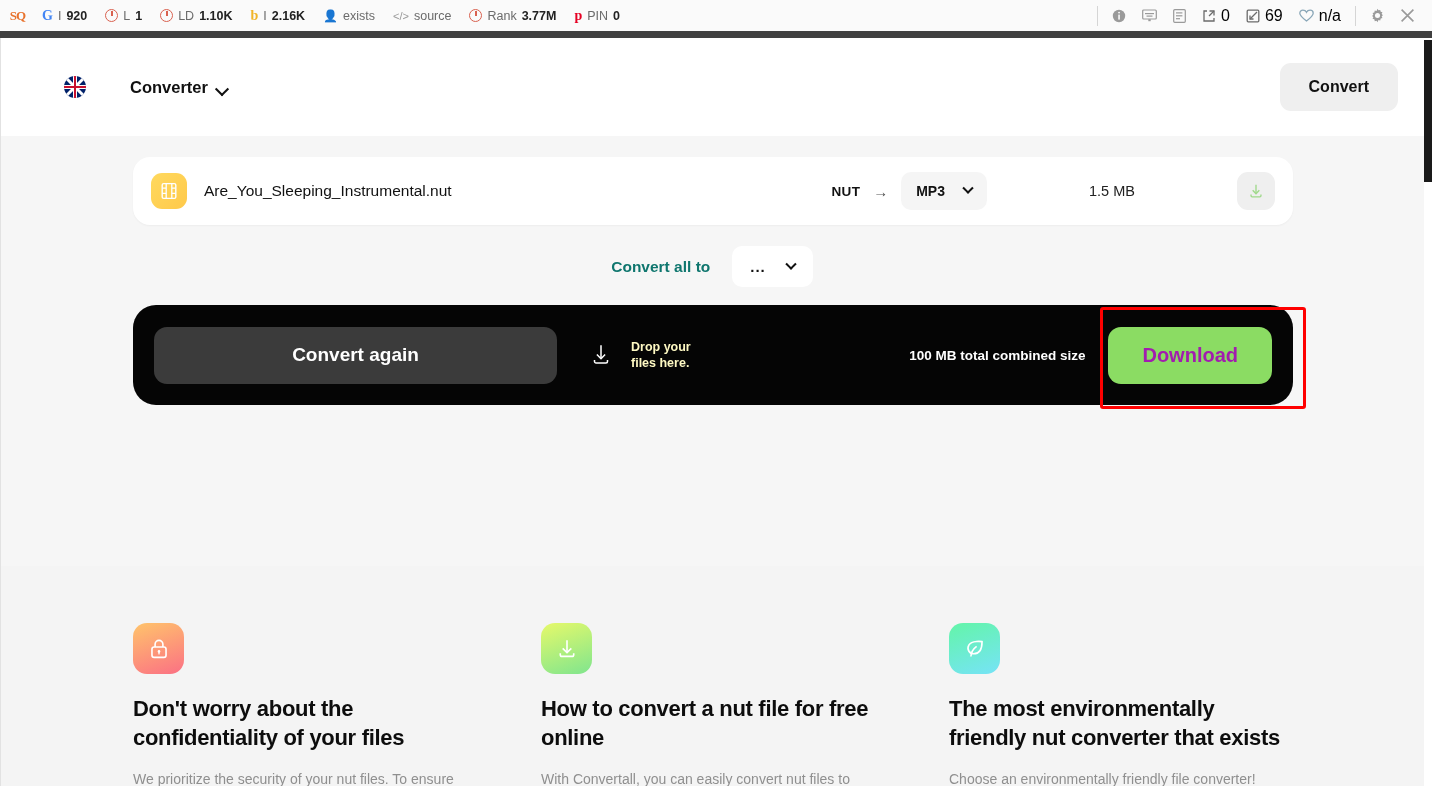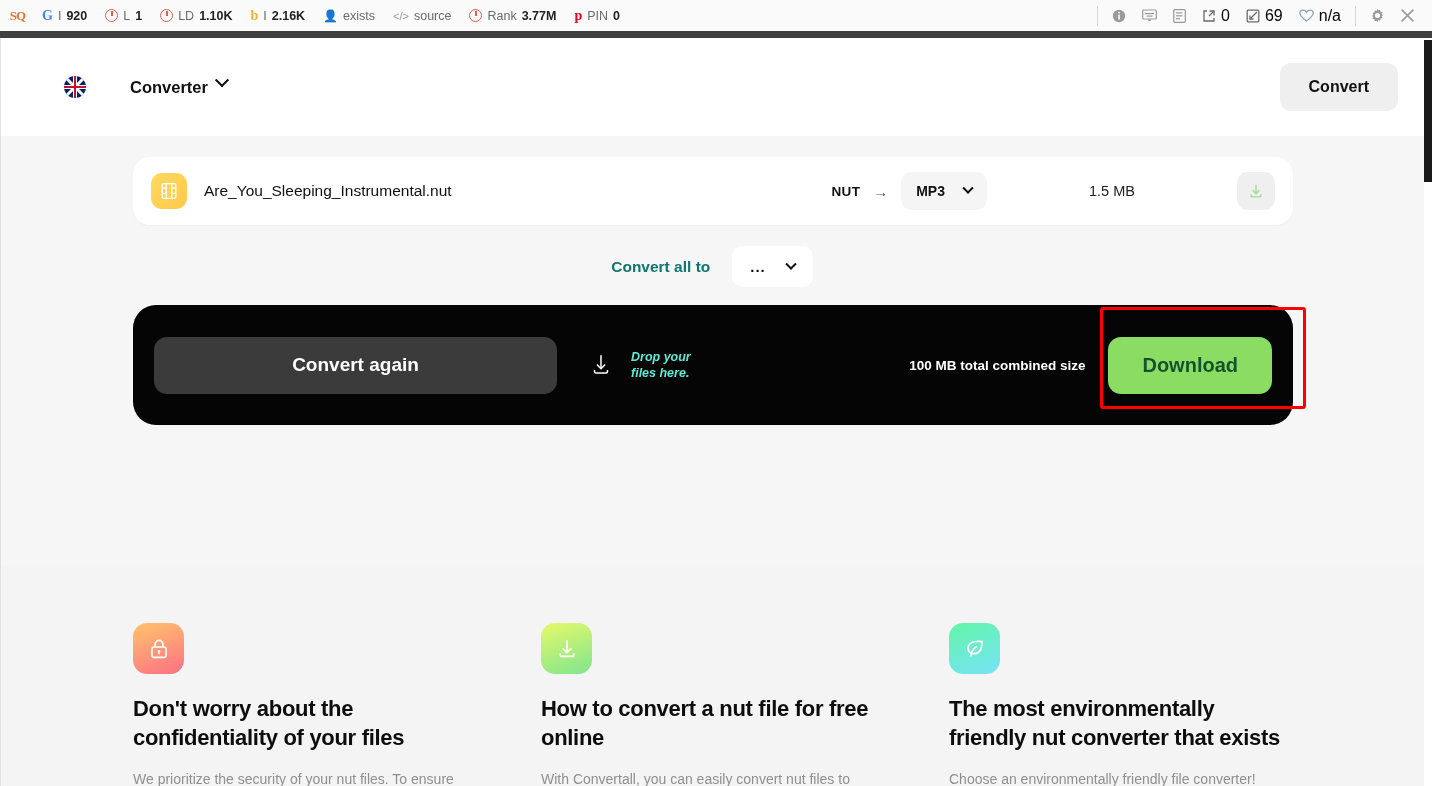--- a/index.html
+++ b/index.html
@@ -67,21 +67,21 @@
     content:""; position:absolute; top:50%; left:-30%; height:4px; width:160%;
     background:#fff; transform:translateY(-50%);
   }
   .flag .cross-v{ position:absolute; left:50%; top:-30%; width:2px; height:160%; background:#C8102E; transform:translateX(-50%); z-index:3;}
   .flag .cross-h{ position:absolute; top:50%; left:-30%; height:2px; width:160%; background:#C8102E; transform:translateY(-50%); z-index:3;}
   .flag .d1,.flag .d2{ position:absolute; left:50%; top:50%; width:200%; height:3px; background:#fff; }
   .flag .d1{ transform:translate(-50%,-50%) rotate(45deg); }
   .flag .d2{ transform:translate(-50%,-50%) rotate(-45deg); }
   .nav-item {
     margin-left:44px; font-size:16.5px; font-weight:bold; color:#111;
-    display:flex; align-items:flex-start; gap:9px; cursor:pointer;
+    display:flex; align-items:flex-end; gap:9px; cursor:pointer;
   }
   .chev { width:10px; height:10px; border-right:2px solid #111; border-bottom:2px solid #111;
           transform:rotate(45deg) translate(-2px,-2px); }
   .convert-btn {
     margin-left:auto; background:#efefef; color:#111; font-weight:bold; font-size:16px;
     padding:15px 29px; border:none; border-radius:11px; cursor:pointer;
   }
 
   
   .main {
@@ -119,33 +119,33 @@
     display:flex; align-items:center; justify-content:center; gap:22px;
   }
   .convert-all .lab { font-size:15.5px; font-weight:bold; color:#0f766e; }
   .all-select {
     background:#fff; border-radius:10px; padding:12px 18px; display:flex;
     align-items:center; gap:21px; cursor:pointer;
   }
   .all-select .t { font-size:15px; font-weight:bold; color:#111; letter-spacing:1px; }
 
   .action-bar {
-    position:absolute; left:133px; top:169px; width:1160px; height:120px;
+    position:absolute; left:133px; top:169px; width:1160px; height:100px;
     background:#050505; border-radius:23px; display:flex; align-items:center; padding:0 21px;justify-content:center;
   }
   .convert-again {
     width:403px; height:57px; background:#3b3b3b; border:none; border-radius:13px;
     color:#fff; font-size:19px; font-weight:bold; cursor:pointer;
   }
   .drop-zone { display:flex; align-items:center; gap:17px; margin-left:31px; }
-  .drop-text { color:#5eead4; font-size:12.5px; font-weight:bold; line-height:1.3;font-style:italic; }
+  .drop-text { color:#fef9c3; font-size:12.5px; font-weight:bold; line-height:1.3; }
   .combined { margin-left:auto; color:#fff; font-size:13.5px; font-weight:bold; }
   .download-btn {
     margin-left:23px; background:#8BDC63; border:none; border-radius:13px;
-    color:#14532d; font-size:20px; font-weight:bold; padding:17px 34px; cursor:pointer;
+    color:#a21caf; font-size:20px; font-weight:bold; padding:17px 34px; cursor:pointer;
   }
   .hl-box {
     position:absolute; left:1100px; top:307px; width:206px; height:102px;
     border:3px solid #ff0000; border-radius:3px; pointer-events:none; z-index:20;
   }
 
   
   .features {
     position:absolute; top:566px; left:0; width:1424px; height:220px;
     background:#f4f4f4; display:flex; padding:57px 133px 0 133px; gap:66px;

